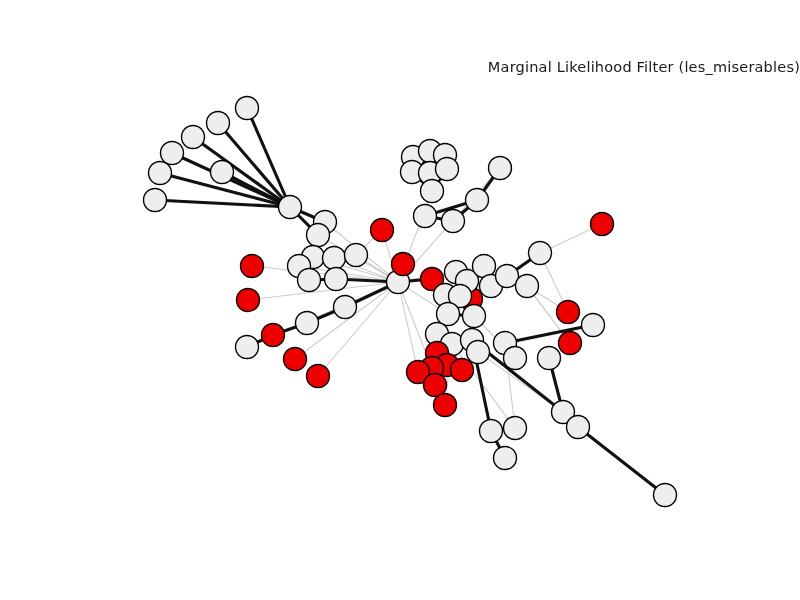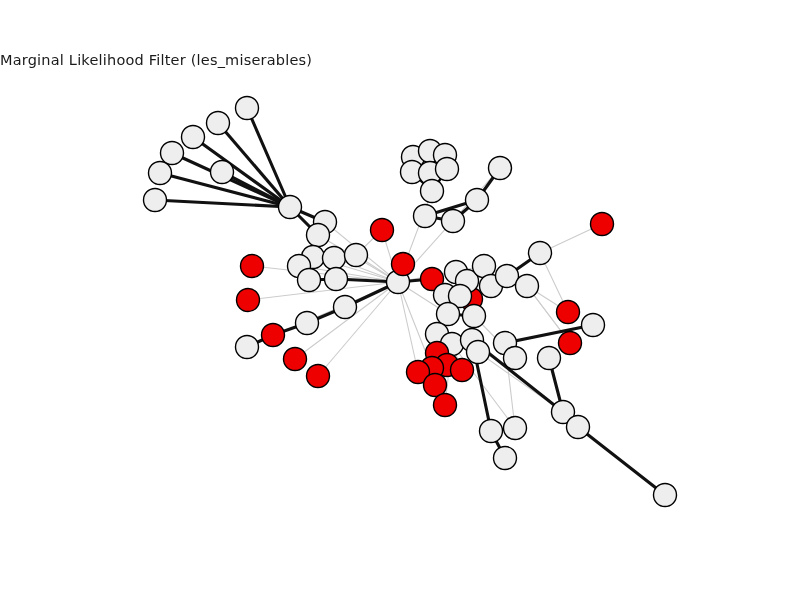--- a/index.html
+++ b/index.html
@@ -10,24 +10,24 @@
   }
   .figure {
     position: relative;
     width: 800px;
     height: 600px;
     background: #ffffff;
     overflow: hidden;
   }
   .figure-title {
     position: absolute;
-    top: 52px;
+    top: 59px;
     left: 0;
     width: 100%;
-    text-align: left;
+    text-align: right;
     font-size: 14.5px;
     color: #1a1a1a;
     letter-spacing: 0.2px;
   }
   svg.graph-canvas {
     position: absolute;
     top: 0;
     left: 0;
   }
 </style>

